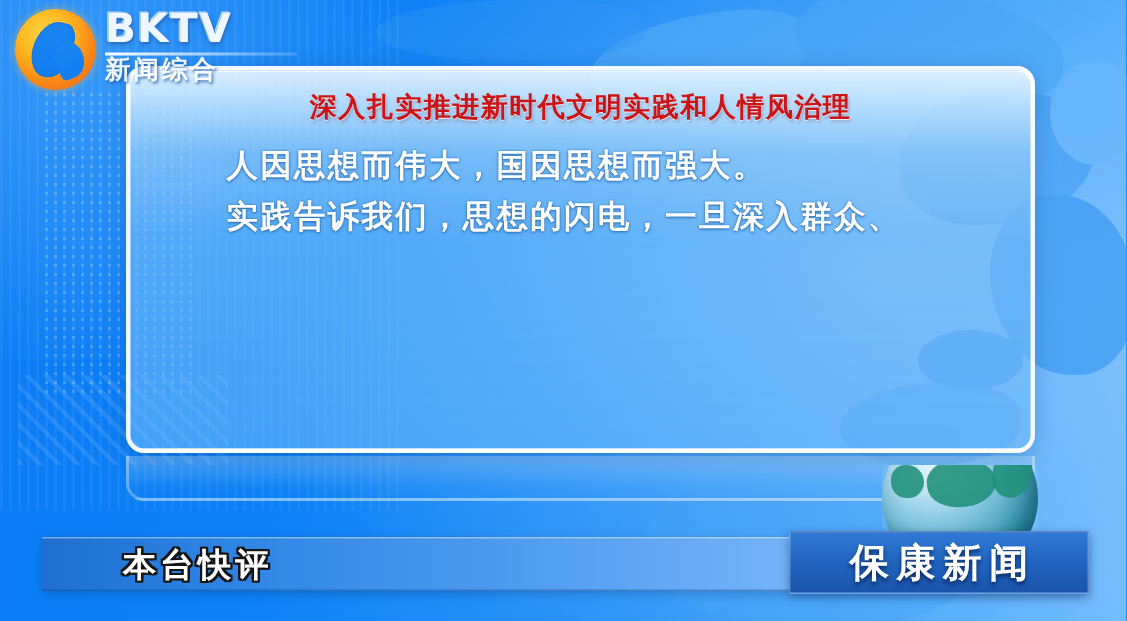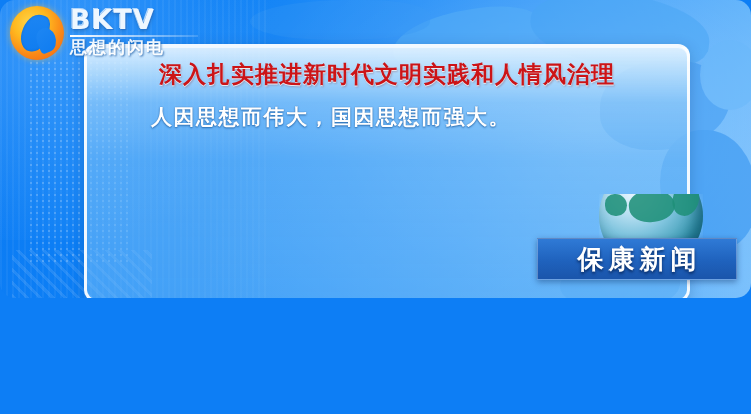--- a/index.html
+++ b/index.html
@@ -6,26 +6,25 @@
   html,body { width:751px; height:414px; overflow:hidden; }
   body {
     font-family:"DejaVu Sans","Liberation Sans",sans-serif;
     background:#0d7ef5;
     position:relative;
   }
 
   
   #broadcast-frame{
     position:absolute; inset:0;
-    width:751px; height:298px;
+    width:751px; height:414px;
     overflow:hidden;
     background:
       radial-gradient(ellipse 620px 380px at 78% 44%, rgba(255,255,255,0.30) 0%, rgba(255,255,255,0.10) 42%, rgba(255,255,255,0.0) 72%),
       linear-gradient(110deg, #0b7bf4 0%, #0d81f6 34%, #2f96f8 64%, #56aefb 88%, #71bcfc 100%);
-    border-radius: 15px;
   }
   
   .map-layer{ position:absolute; inset:0; opacity:.55; }
   .landmass{ position:absolute; background:#3f9ff2; border-radius:40% 55% 45% 60%; }
   .lm1{ left:392px; top:10px;  width:150px; height:58px;  border-radius:60% 40% 55% 45%; background:#56aff7; transform:rotate(-8deg);}
   .lm2{ left:530px; top:-6px;  width:180px; height:72px;  border-radius:50% 60% 40% 55%; background:#4aa6f5; transform:rotate(6deg);}
   .lm3{ left:600px; top:60px;  width:130px; height:90px;  border-radius:55% 45% 60% 40%; background:#3f9af1;}
   .lm4{ left:660px; top:130px; width:96px;  height:120px; border-radius:45% 55% 40% 60%; background:#2f90ef;}
   .lm5{ left:700px; top:40px;  width:60px;  height:70px;  border-radius:50%; background:#6ab8fa;}
   .lm6{ left:430px; top:300px; width:230px; height:120px; border-radius:55% 45% 50% 50%; background:#46a3f3; opacity:.7;}
@@ -109,21 +108,21 @@
     position:absolute; left:84px; top:304px; width:606px; height:30px; z-index:4;
     border:2px solid rgba(255,255,255,.30);
     border-top:none;
     border-radius:0 0 12px 12px;
     background:linear-gradient(180deg, rgba(200,232,255,.35) 0%, rgba(140,200,250,.06) 70%, rgba(140,200,250,0) 100%);
   }
 
   #headline{
     margin:12px 16px 2px 16px;
     text-align:center;
-    font-size:23px; font-weight:bold; letter-spacing:1px;
+    font-size:18px; font-weight:bold; letter-spacing:1px;
     color:#cc1417;
     text-shadow:0 1px 0 rgba(255,255,255,.75), 1px 2px 2px rgba(120,0,0,.22);
     font-family:"DejaVu Sans","Liberation Sans",sans-serif;
     white-space:nowrap;
   }
   #article-body{
     margin:10px 22px 0 22px;
     font-size:21px; line-height:34px; font-weight:bold;
     color:#ffffff; letter-spacing:1.5px;
     text-shadow:0 1px 2px rgba(30,95,165,.85), 0 0 1px rgba(40,110,180,.9);
@@ -144,21 +143,21 @@
     position:absolute; left:40px; top:362px; z-index:8;
     font-size:22px; font-weight:bold; letter-spacing:3px; color:#ffffff;
     text-shadow:
       -1.5px 0 #141414, 1.5px 0 #141414, 0 -1.5px #141414, 0 1.5px #141414,
       -1.5px -1.5px #141414, 1.5px 1.5px #141414, 1.5px -1.5px #141414, -1.5px 1.5px #141414;
     font-family:"DejaVu Sans","Liberation Sans",sans-serif;
     margin-left:42px;
   }
 
   
-  #program-bug{ position:absolute; right:14px; bottom:6px; width:205px; height:96px; z-index:9; }
+  #program-bug{ position:absolute; right:25px; bottom:6px; width:205px; height:96px; z-index:9; }
   .bug-globe{
     position:absolute; right:34px; top:-2px; width:104px; height:70px; overflow:hidden;
   }
   .bug-globe .sphere{
     position:absolute; left:0; top:-30px; width:104px; height:104px; border-radius:50%;
     background:
       radial-gradient(circle at 32% 26%, #eaf6ff 0%, #bfe3f4 20%, #7fc4de 42%, #2f93ab 72%, #146b80 100%);
     box-shadow:inset -6px -6px 14px rgba(0,50,70,.45), 0 0 9px rgba(180,235,255,.35);
   }
   .bug-globe .cont{ position:absolute; background:#1f8f79; border-radius:45% 55% 50% 50%; opacity:.88; }
@@ -199,30 +198,31 @@
   <div class="glow-left"></div>
   <div class="stripe-texture"></div>
   <div class="dot-texture"></div>
   <div class="diag-texture"></div>
 
   <div id="station-logo">
     <div class="logo-mark"></div>
     <div class="logo-text-wrap">
       <div class="logo-bktv">BKTV</div>
       <div class="logo-rule"></div>
-      <div class="logo-sub">思想的闪电</div>
+      <div class="logo-sub">新闻综合</div>
     </div>
   </div>
 
   <div id="panel-reflection"></div>
 
   <div id="content-panel">
     <div id="headline">深入扎实推进新时代文明实践和人情风治理</div>
     <div id="article-body">
       <p class="indent">人因思想而伟大，国因思想而强大。</p>
+      <p class="indent">实践告诉我们，思想的闪电，一旦深入群众、</p>
     </div>
   </div>
 
   <div id="lower-third"></div>
   <div id="bar-label">本台快评</div>
 
   <div id="program-bug">
     <div class="bug-globe">
       <div class="sphere">
         <div class="cont c1"></div>

